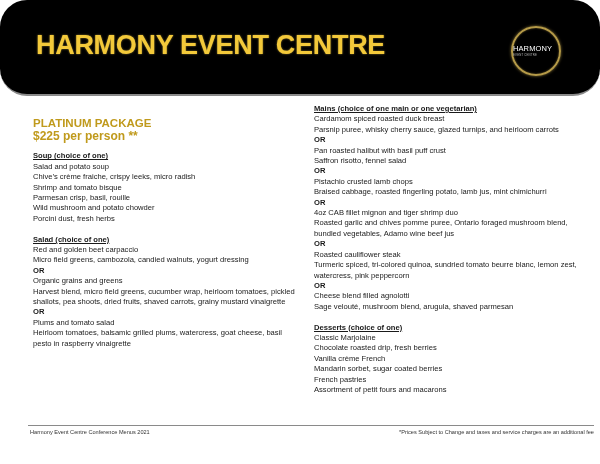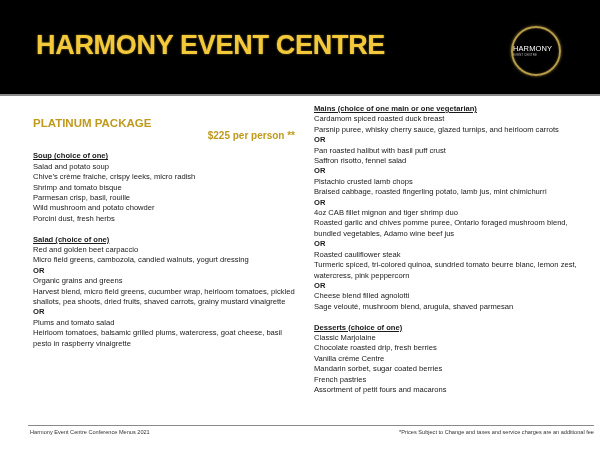--- a/index.html
+++ b/index.html
@@ -7,20 +7,21 @@
       width: 600px; height: 464px; overflow: hidden;
       background: #ffffff;
       font-family: "Liberation Sans", sans-serif;
       color: #1a1a1a;
       position: relative;
     }
     .header {
       position: absolute; left: 0; top: 0; width: 600px; height: 94px;
       background: #000000;
       border-bottom: 2px solid #8a8a8a;
+      border-radius: 27px;
     }
     .header-title {
       position: absolute; left: 36px; top: 30px;
       font-family: "Liberation Sans", sans-serif;
       font-weight: bold; font-size: 27px; letter-spacing: -0.3px;
       color: #f3c93a;
       text-shadow: 0 0 2px rgba(255, 214, 80, 0.6);
       white-space: nowrap;
     }
     .logo {
@@ -38,21 +39,21 @@
       position: absolute; top: 104px;
       font-size: 7.6px; line-height: 10.4px;
     }
     .col-left { left: 33px; width: 262px; }
     .col-right { left: 314px; width: 280px; }
     .pkg-title {
       font-weight: bold; font-size: 11.5px; line-height: 14px; color: #c09a1c;
       margin-bottom: 1px; margin-top: 12px;
     }
     .pkg-price {
-      font-weight: bold; font-size: 10px; color: #c09a1c; line-height: 10px; text-align: right;
+      font-weight: bold; font-size: 12px; color: #c09a1c; line-height: 10px;
     }
     .section-heading {
       font-weight: bold; text-decoration: underline; line-height: 10.4px;
     }
     .spacer { height: 10.4px; }
     .item { line-height: 10.4px; }
     .or { font-weight: bold; line-height: 10.4px; }
 
     .footer-rule {
       position: absolute; left: 28px; top: 425px; width: 566px; height: 1px;
@@ -127,21 +128,21 @@
     <div class="or">OR</div>
     <div class="item">Cheese blend filled agnolotti</div>
     <div class="item">Sage velouté, mushroom blend, arugula, shaved parmesan</div>
   </div>
   <div class="spacer"></div>
 
   <div>
     <div class="section-heading">Desserts (choice of one)</div>
     <div class="item">Classic Marjolaine</div>
     <div class="item">Chocolate roasted drip, fresh berries</div>
-    <div class="item">Vanilla crème Centre</div>
+    <div class="item">Vanilla crème French</div>
     <div class="item">Mandarin sorbet, sugar coated berries</div>
     <div class="item">French pastries</div>
     <div class="item">Assortment of petit fours and macarons</div>
   </div>
 </div>
 
 <div class="footer-rule"></div>
 <div class="footer-left">Harmony Event Centre Conference Menus 2021</div>
 <div class="footer-right">*Prices Subject to Change and taxes and service charges are an additional fee</div>
 

